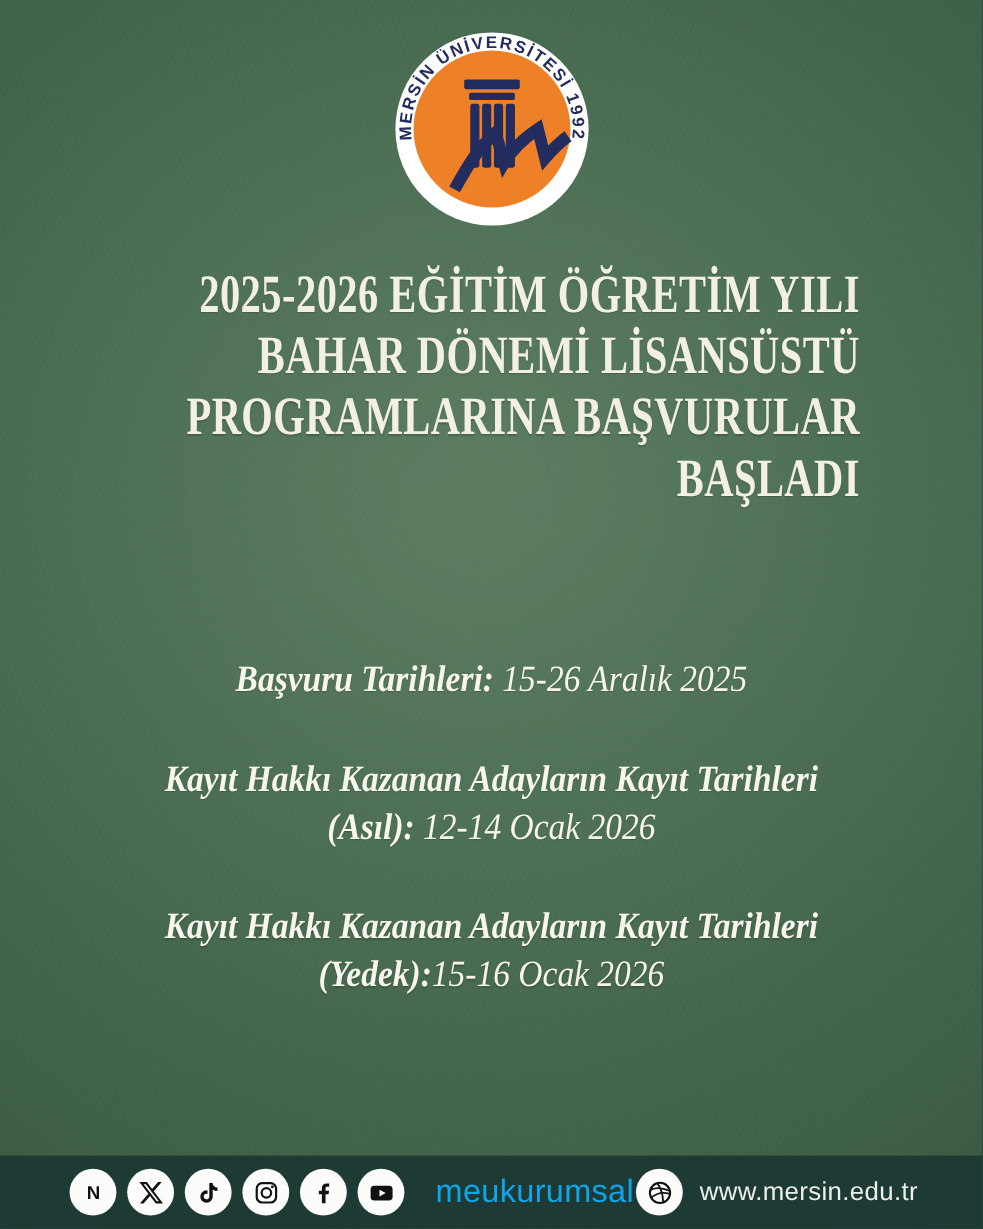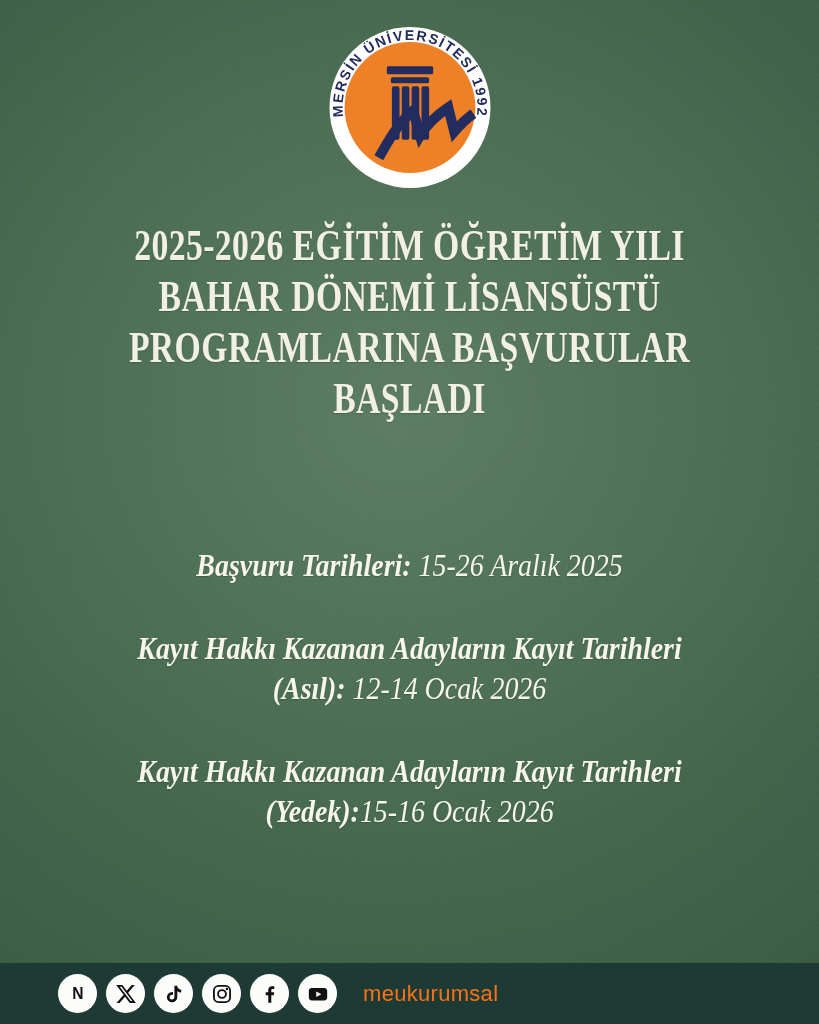--- a/index.html
+++ b/index.html
@@ -15,21 +15,21 @@
       radial-gradient(ellipse 120% 85% at 50% 38%, rgba(255,255,255,0.06), rgba(0,0,0,0) 55%),
       radial-gradient(ellipse 140% 120% at 50% 52%, rgba(0,0,0,0) 58%, rgba(12,28,18,0.30) 100%);
   }
   .poster::after{
     content:"";position:absolute;inset:0;z-index:1;pointer-events:none;opacity:.55;
     background-image:
       repeating-linear-gradient(107deg, rgba(255,255,255,.025) 0 1px, transparent 1px 4px),
       repeating-linear-gradient(-63deg, rgba(0,0,0,.035) 0 1px, transparent 1px 5px);
   }
   .logo-wrap{position:absolute;top:26px;left:50%;transform:translateX(-50%);z-index:2;}
-  .title{position:absolute;top:220px;left:0;right:0;z-index:2;text-align:center;color:#f2efe4;}
+  .title{position:absolute;top:220px;left:0;right:0;z-index:2;text-align:right;color:#f2efe4;}
   .title-line{
     font-size:45px;font-weight:700;line-height:51px;white-space:nowrap;
     letter-spacing:.5px;transform:scaleX(.75);transform-origin:50% 50%;
     text-shadow:0 1px 1px rgba(20,40,28,.25);
   }
   .dates{position:absolute;top:546px;left:0;right:0;z-index:2;text-align:center;color:#f7f5ec;}
   .date-group{margin-bottom:43px;font-style:italic;}
   .date-line{
     font-size:31px;line-height:40px;white-space:nowrap;
     transform:scaleX(.9);transform-origin:50% 50%;
@@ -43,21 +43,21 @@
     padding:0 54px 0 58px;box-sizing:border-box;
     font-family:"Liberation Sans", sans-serif;
   }
   .social-group{display:flex;align-items:center;gap:9px;}
   .sicon{
     width:39px;height:39px;border-radius:50%;background:#fcfcfa;
     display:flex;align-items:center;justify-content:center;flex:0 0 auto;
     cursor:pointer;
   }
   .sicon svg{width:22px;height:22px;display:block;}
-  .handle{margin-left:17px;font-size:22px;color:#f97316;letter-spacing:.3px;}
+  .handle{margin-left:17px;font-size:27px;color:#0ea5e9;letter-spacing:.3px;}
   .spacer{flex:1;}
   .site-group{display:flex;align-items:center;gap:14px;}
   .website{font-size:21.5px;color:#edefec;letter-spacing:.3px;}
 </style>
 </head>
 <body>
 
 <div class="poster">
 
   <div class="logo-wrap">
@@ -151,15 +151,24 @@
           <rect x="2" y="5.5" width="20" height="13.5" rx="3.4" fill="#111"></rect>
           <path d="M10.1 9.2l5.6 3.05-5.6 3.05z" fill="#fff"></path>
         </svg>
       </span>
 
       <span class="handle">meukurumsal</span>
     </div>
 
     <div class="spacer"></div>
 
+    <div class="site-group">
+      <span class="sicon">
+        <svg viewBox="0 0 24 24" fill="none">
+          <circle cx="12" cy="12" r="9.2" stroke="#111" stroke-width="1.9"></circle>
+          <path d="M3.6 9.1c4.5-1.9 10.5-2 16.8 1.1M4.3 16.2c4.8-3.9 10-5.3 15.9-3.4M9.3 3.2c3.4 3.8 5.2 8.6 5.6 17.2" stroke="#111" stroke-width="1.6"></path>
+        </svg>
+      </span>
+      <span class="website">www.mersin.edu.tr</span>
+    </div>
   </div>
 
 </div>
 
 </body></html>

